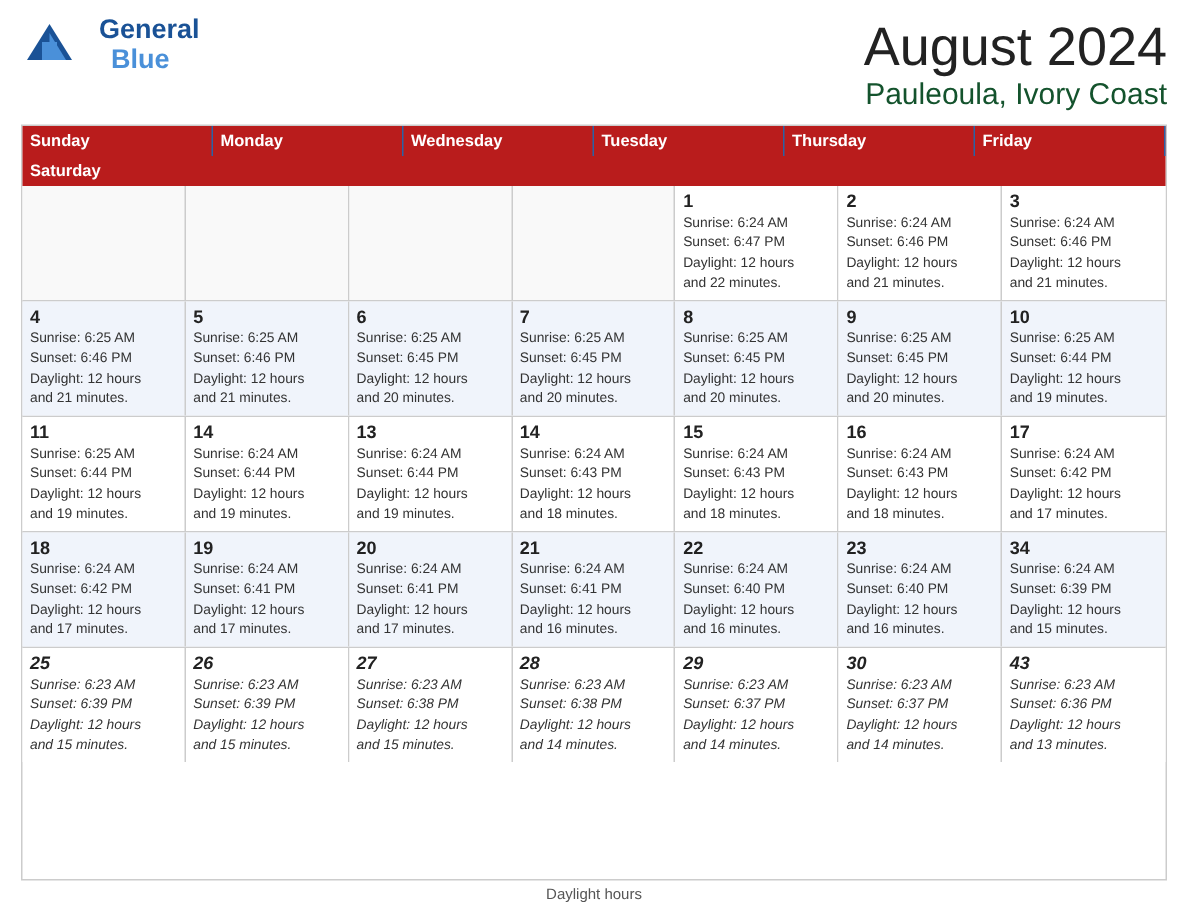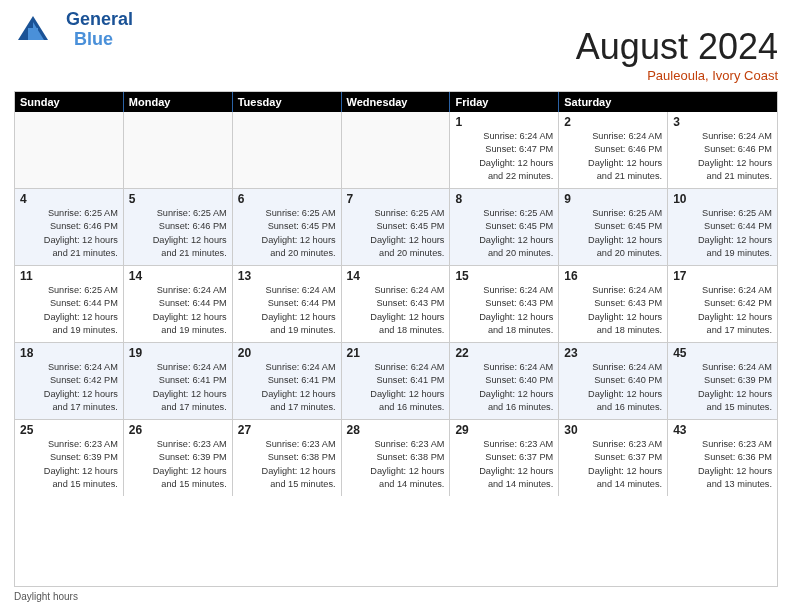--- a/index.html
+++ b/index.html
@@ -33,54 +33,53 @@
       margin-right: 4px;
       position: relative;
     }
     .title-area {
       text-align: right;
     }
     .month-title {
       font-size: 36px;
       font-weight: normal;
       color: #222;
-      margin-top: 16px;
     }
     .location {
-      font-size: 13px;
-      color: #c2410c;
+      font-size: 20px;
+      color: #14532d;
     }
     .calendar {
       flex: 1;
       border: 1px solid #ccc;
     }
     .cal-header {
       display: grid;
-      grid-template-columns: repeat(7, 1fr);
-      background: #000000;
+      grid-template-columns: repeat(6, 1fr);
+      background: #b91c1c;
     }
     .cal-header-cell {
       color: #fff;
       font-size: 11px;
       font-weight: bold;
       padding: 4px 5px;
       border-right: 1px solid #2a62a6;
       text-align: left;
     }
     .cal-header-cell:last-child { border-right: none; }
     .cal-body {
       display: flex;
       flex-direction: column;
     }
     .cal-row {
       display: grid;
       grid-template-columns: repeat(7, 1fr);
       border-bottom: 1px solid #ccc;
     }
-    .cal-row:last-child { border-bottom: none; }
+    .cal-row:last-child { border-bottom: none; font-style: italic; }
     .cal-cell {
       border-right: 1px solid #ccc;
       padding: 3px 5px;
       font-size: 9.2px;
       color: #333;
       background: #fff;
       min-height: 76px;
     }
     .cal-cell:last-child { border-right: none; }
     .cal-cell.empty { background: #f9f9f9; }
@@ -88,26 +87,25 @@
     .day-num {
       font-size: 12px;
       font-weight: bold;
       color: #222;
       display: block;
       margin-bottom: 1px;
     }
     .cell-text {
       line-height: 1.45;
       color: #333;
-      text-align: right;
     }
     .footer-note {
       font-size: 10px;
       color: #555;
-      text-align: left;
+      text-align: center;
       margin-top: 4px;
     }
   </style>
 </head>
 <body>
 
 <div class="container">
   <div class="header">
     <div class="logo">
       <div class="logo-icon">
@@ -125,22 +123,23 @@
     <div class="title-area">
       <div class="month-title">August 2024</div>
       <div class="location">Pauleoula, Ivory Coast</div>
     </div>
   </div>
 
   <div class="calendar">
     <div class="cal-header">
     <div class="cal-header-cell">Sunday</div>
         <div class="cal-header-cell">Monday</div>
+        <div class="cal-header-cell">Wednesday</div>
         <div class="cal-header-cell">Tuesday</div>
-        <div class="cal-header-cell">Wednesday</div>
+        <div class="cal-header-cell">Thursday</div>
         <div class="cal-header-cell">Friday</div>
         <div class="cal-header-cell">Saturday</div>
       </div>
     <div class="cal-body">
     <div class="cal-row">
           <div class="cal-cell empty"></div>
           <div class="cal-cell empty"></div>
           <div class="cal-cell empty"></div>
           <div class="cal-cell empty"></div>
           <div class="cal-cell">
@@ -304,21 +303,21 @@
 and 16 minutes.</div>
           </div>
           <div class="cal-cell alt-row">
             <span class="day-num">23</span>
             <div class="cell-text" style="white-space: pre-line;">Sunrise: 6:24 AM
 Sunset: 6:40 PM
 Daylight: 12 hours
 and 16 minutes.</div>
           </div>
           <div class="cal-cell alt-row">
-            <span class="day-num">45</span>
+            <span class="day-num">34</span>
             <div class="cell-text" style="white-space: pre-line;">Sunrise: 6:24 AM
 Sunset: 6:39 PM
 Daylight: 12 hours
 and 15 minutes.</div>
           </div>
         </div>
         <div class="cal-row">
           <div class="cal-cell">
             <span class="day-num">25</span>
             <div class="cell-text" style="white-space: pre-line;">Sunrise: 6:23 AM

